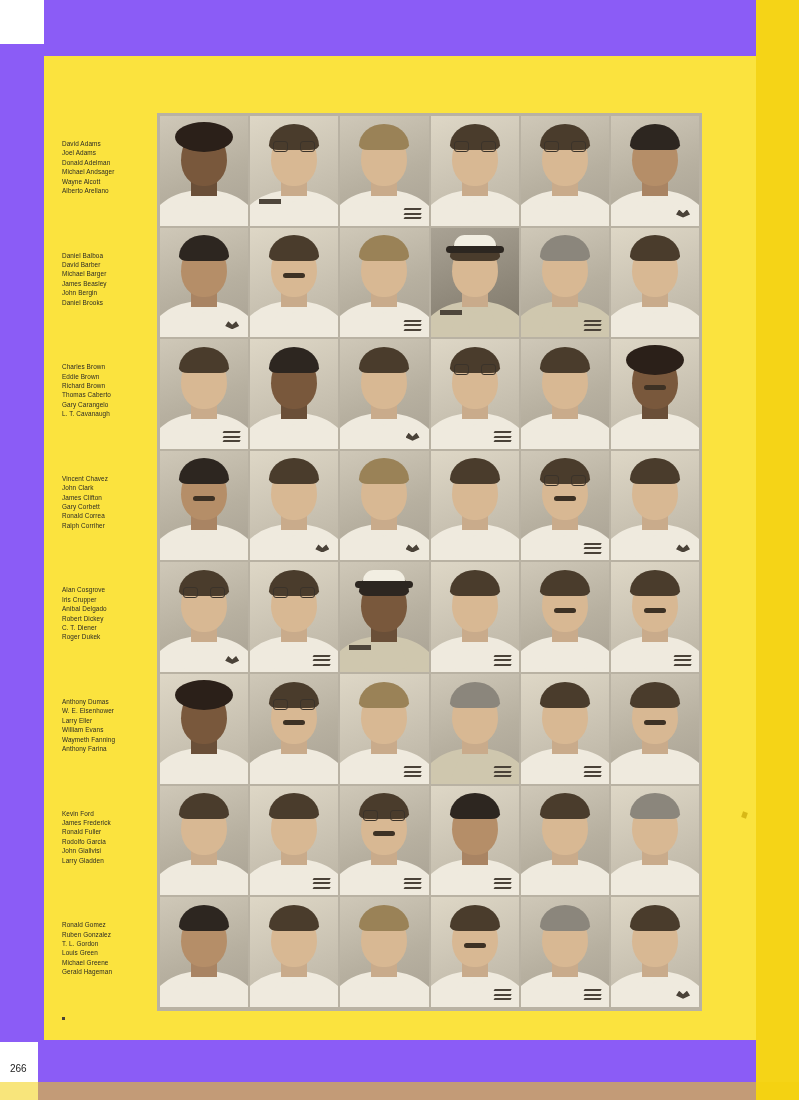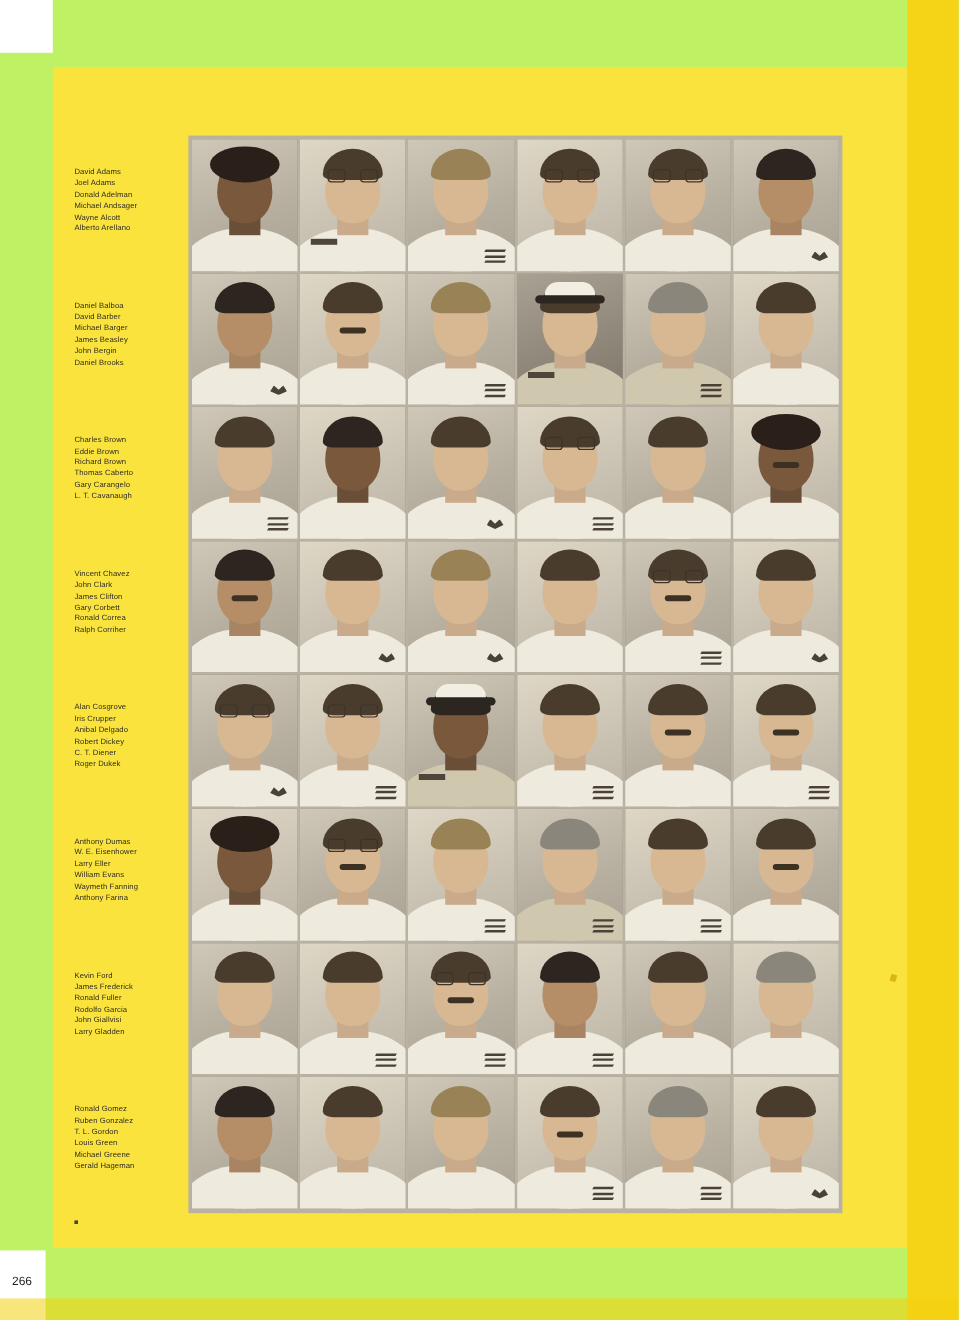--- a/index.html
+++ b/index.html
@@ -12,21 +12,21 @@
     height: 1100px;
     position: relative;
     font-family: "Liberation Sans", sans-serif;
     overflow: hidden;
   }
 
   
   #page {
     position: absolute;
     inset: 0;
-    background: #bef264;      
+    background: #8b5cf6;      
   }
   .white-notch-tl {
     position: absolute;
     left: 0; top: 0;
     width: 44px; height: 44px;
     background: #ffffff;
   }
   .white-notch-bl {
     position: absolute;
     left: 0; bottom: 0;

